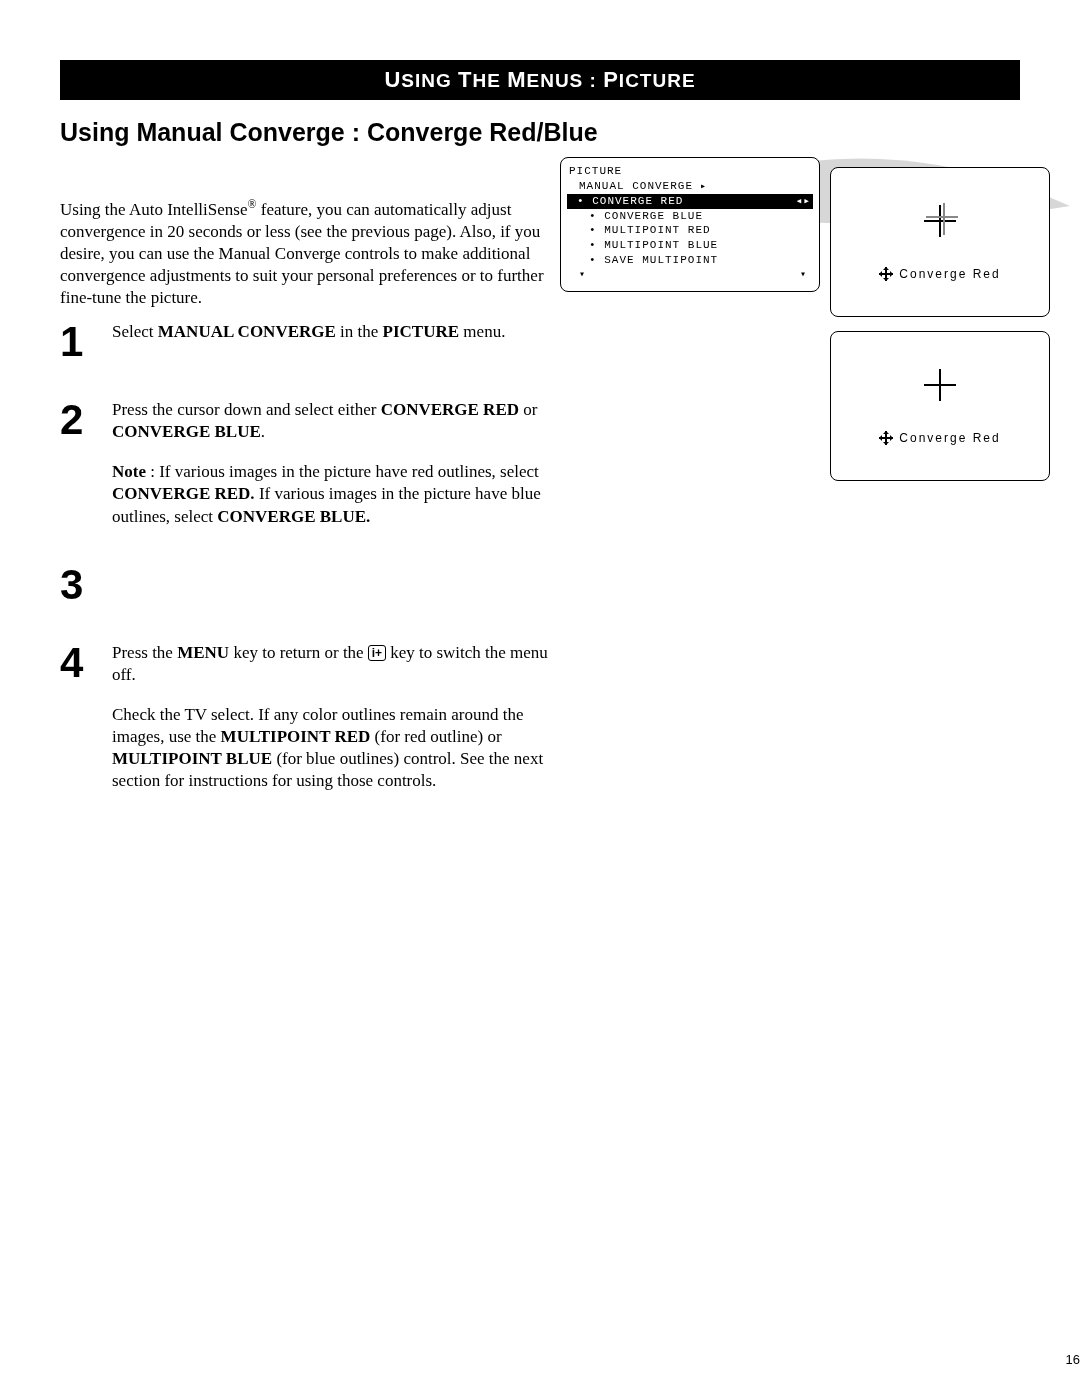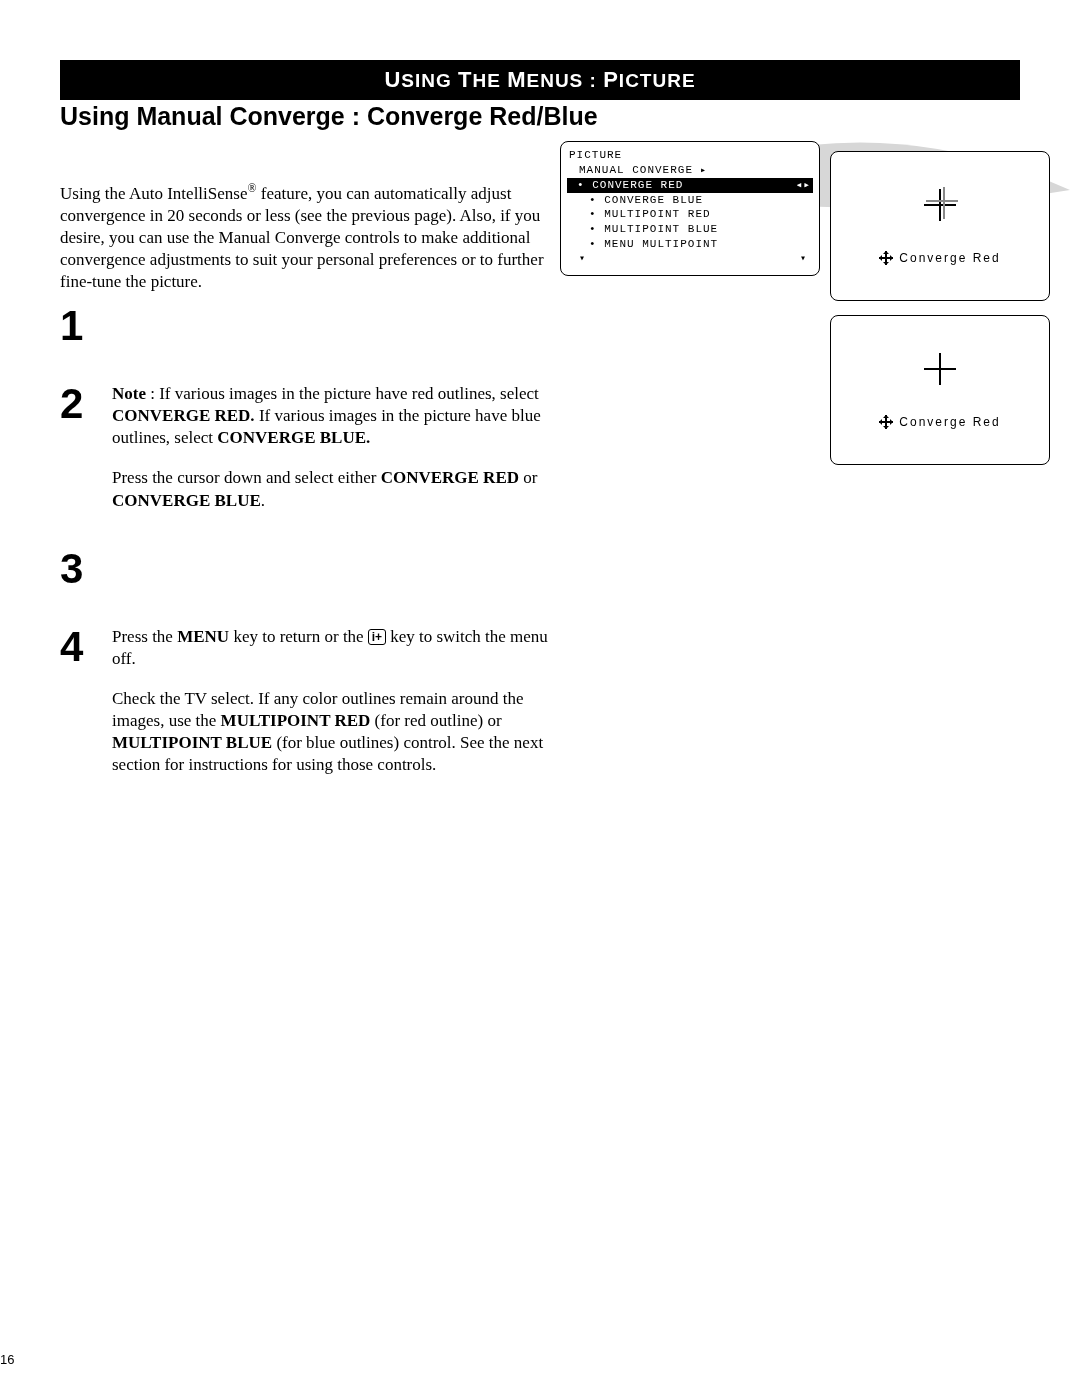--- a/index.html
+++ b/index.html
@@ -16,21 +16,21 @@
   }
   .header-bar {
     background: #000;
     color: #fff;
     text-align: center;
     padding: 7px 0;
     font-family: Arial, Helvetica, sans-serif;
     font-weight: bold;
     font-size: 19px;
     letter-spacing: 1px;
-    margin-bottom: 2px;
+    margin-bottom: 18px;
   }
   .header-bar .capfirst { font-size: 22px; }
   .section-title {
     font-family: Arial, Helvetica, sans-serif;
     font-weight: bold;
     font-size: 25px;
     margin-bottom: 10px;
   }
   .content-row {
     display: flex;
@@ -176,21 +176,21 @@
     border:3px solid transparent;
   }
   .move-icon .t-u{ top:-3px; left:4px; border-bottom-color:#000;}
   .move-icon .t-d{ bottom:-3px; left:4px; border-top-color:#000;}
   .move-icon .t-l{ left:-3px; top:4px; border-right-color:#000;}
   .move-icon .t-r{ right:-3px; top:4px; border-left-color:#000;}
   .page-number {
     position: absolute;
     bottom: 30px;
     left: 0; right: 0;
-    text-align: left;
+    text-align: right;
     font-family: Arial, sans-serif;
     font-size: 13px;
   }
   .sup { font-size: 0.7em; vertical-align: super; }
 </style>
 </head>
 <body>
 
 <div class="page">
   <div class="header-bar">
@@ -202,30 +202,35 @@
   <div class="content-row">
     <div class="left-col">
       <p class="intro-para">
         <span>Using the Auto IntelliSense</span><span class="sup">®</span><span> feature, you can automatically adjust convergence in 20 seconds or less (see the previous page). Also, if you desire, you can use the Manual Converge controls to make additional convergence adjustments to suit your personal preferences or to further fine-tune the picture.</span>
       </p>
 
       <div class="steps">
 
         <div class="step">
           <div class="step-num">1</div>
+          <div class="step-body">
+            <p>
+              <span>Select </span><span class="bold">MANUAL CONVERGE</span><span> in the </span><span class="bold">PICTURE</span><span> menu.</span>
+            </p>
+          </div>
         </div>
 
         <div class="step">
           <div class="step-num">2</div>
           <div class="step-body">
             <p>
+              <span>Press the cursor down and select either </span><span class="bold">CONVERGE RED</span><span> or </span><span class="bold">CONVERGE BLUE</span><span>.</span>
+            </p>
+            <p>
               <span class="bold">Note</span><span> : If various images in the picture have red outlines, select </span><span class="bold">CONVERGE RED.</span><span> If various images in the picture have blue outlines, select </span><span class="bold">CONVERGE BLUE.</span>
-            </p>
-            <p>
-              <span>Press the cursor down and select either </span><span class="bold">CONVERGE RED</span><span> or </span><span class="bold">CONVERGE BLUE</span><span>.</span>
             </p>
           </div>
         </div>
 
         <div class="step">
           <div class="step-num">3</div>
         </div>
 
         <div class="step">
           <div class="step-num">4</div>
@@ -251,21 +256,21 @@
         <div class="menu-screen">
           <div class="menu-line">PICTURE</div>
           <div class="menu-line menu-indent-1 menu-arrow-r">MANUAL CONVERGE</div>
           <div class="menu-selected">
             <span class="menu-dot">CONVERGE RED</span>
               <span>◂▸</span>
           </div>
           <div class="menu-item menu-dot">CONVERGE BLUE</div>
           <div class="menu-item menu-dot">MULTIPOINT RED</div>
           <div class="menu-item menu-dot">MULTIPOINT BLUE</div>
-          <div class="menu-item menu-dot">MENU MULTIPOINT</div>
+          <div class="menu-item menu-dot">SAVE MULTIPOINT</div>
           <div class="menu-foot">
               <span>▾</span>
               <span>▾</span>
             </div>
         </div>
 
         <div class="tv-box">
           <svg width="36" height="36">
             <line x1="18" y1="2" x2="18" y2="34" stroke="#000" stroke-width="2"></line>
             <line x1="2" y1="18" x2="34" y2="18" stroke="#000" stroke-width="2"></line>

